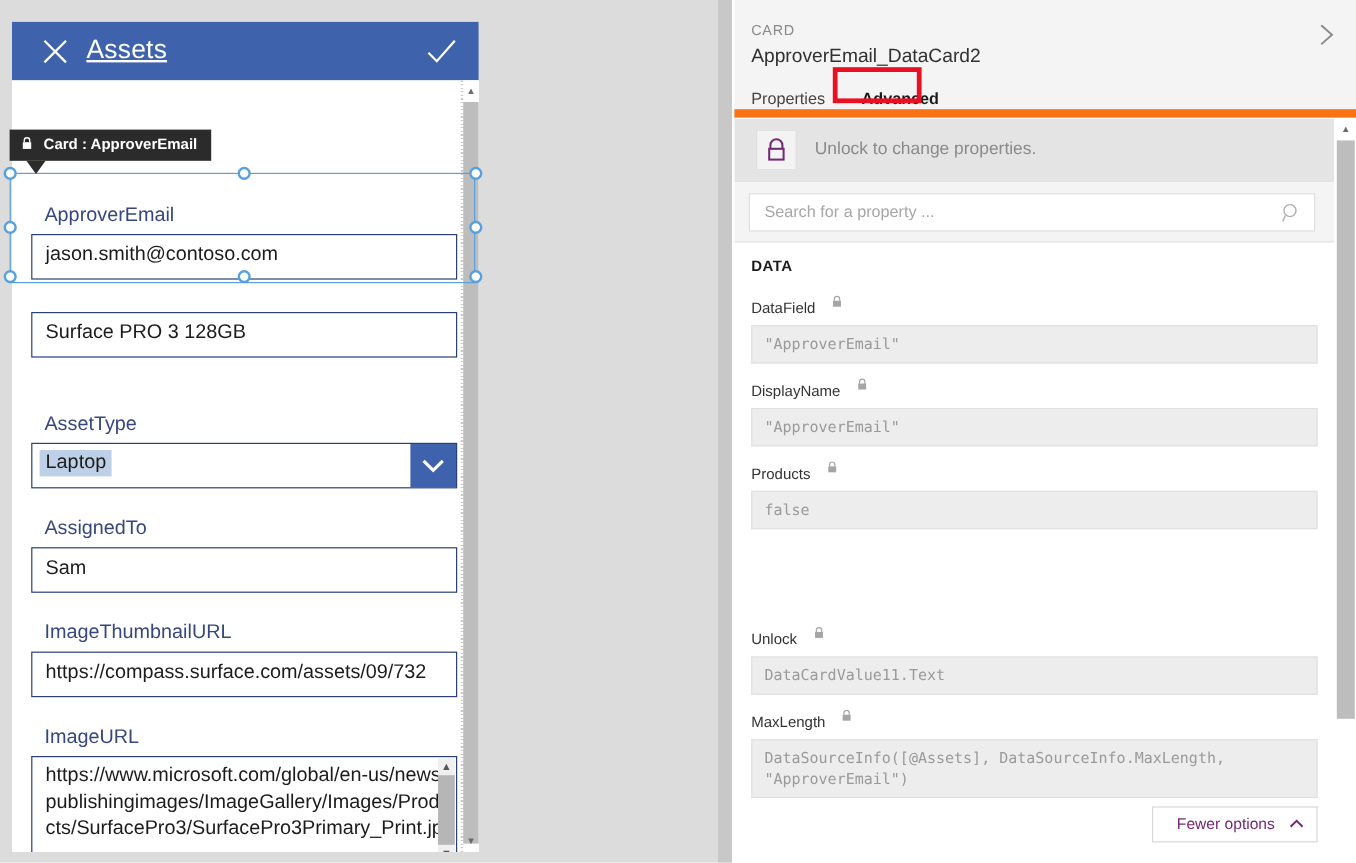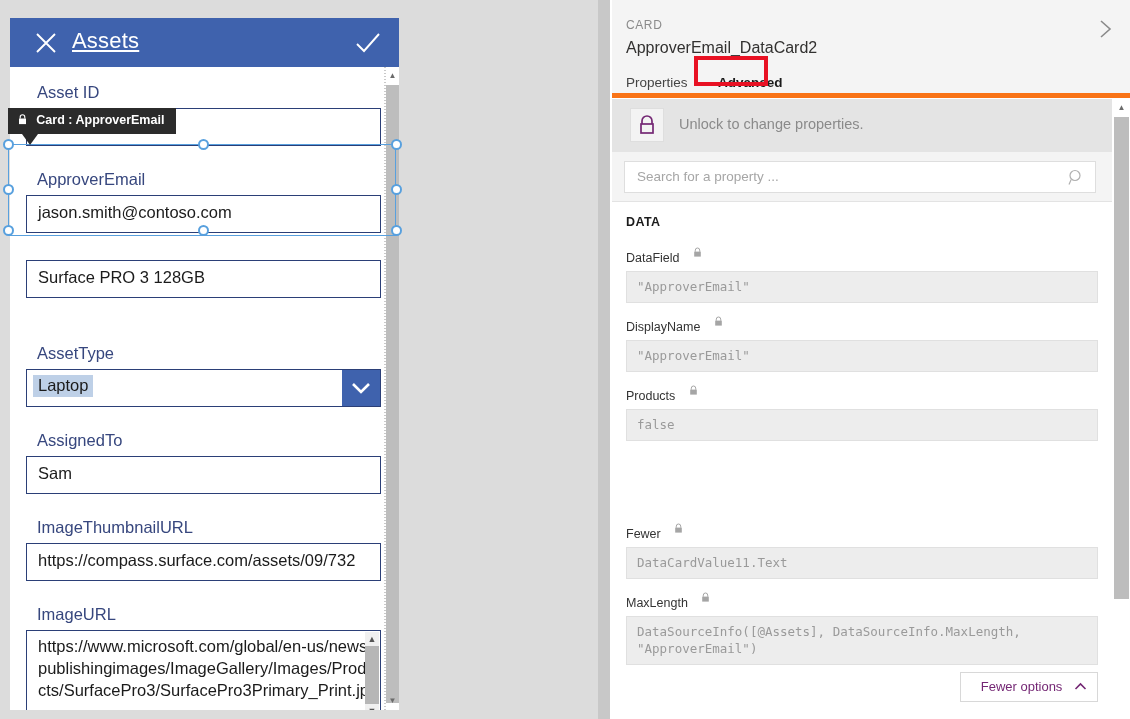--- a/index.html
+++ b/index.html
@@ -147,21 +147,21 @@
     border-top: 11px solid #2b2b2b;
   }
 
   
   .panel {
     position: absolute; left: 612px; top: 0; width: 518px; height: 719px;
     background: #ffffff;
   }
   .panel-head {
     position: absolute; left: 0; top: 0; width: 518px; height: 98px;
-    background: #f4f4f4; border-bottom: 5px solid #f97316;
+    background: #f4f4f4; border-bottom: 7px solid #f97316;
   }
   .panel-eyebrow {
     position: absolute; left: 14px; top: 18px;
     font-size: 12px; color: #8a8a8a; letter-spacing: .6px;
   }
   .panel-title {
     position: absolute; left: 14px; top: 39px;
     font-size: 16px; color: #323130;
   }
   .panel-collapse {
@@ -268,24 +268,20 @@
       <span class="title">Assets</span>
       <span class="check">
         <svg width="30" height="28" viewBox="0 0 30 28">
           <path d="M4 15 L11 22 L26 5" stroke="#ffffff" stroke-width="1.9" fill="none"></path>
         </svg>
       </span>
     </div>
 
     <div class="form-body">
 
-      <div class="field" style="top:14px;">
-        <div class="field-label">Asset ID</div>
-        <div class="field-input"></div>
-      </div>
 
       <div class="field" style="top:101px;">
         <div class="field-label">ApproverEmail</div>
         <div class="field-input">jason.smith@contoso.com</div>
       </div>
 
       <div class="field" style="top:188px;">
         <div class="field-input">Surface PRO 3 128GB</div>
       </div>
 
@@ -423,21 +419,21 @@
           <svg width="9" height="11" viewBox="0 0 9 11">
               <path d="M2.3 4.7 V3.2 a2.2 2.2 0 0 1 4.4 0 V4.7" stroke="#a5a5a5" stroke-width="1" fill="none"></path>
               <rect x="1.2" y="4.6" width="6.6" height="5" fill="#a5a5a5"></rect>
             </svg>
         </span>
         <div class="prop-value">false</div>
       </div>
 
 
       <div class="prop" style="top:321px;">
-        <span class="prop-label">Fewer</span>
+        <span class="prop-label">Unlock</span>
         <span class="prop-lock">
           <svg width="9" height="11" viewBox="0 0 9 11">
               <path d="M2.3 4.7 V3.2 a2.2 2.2 0 0 1 4.4 0 V4.7" stroke="#a5a5a5" stroke-width="1" fill="none"></path>
               <rect x="1.2" y="4.6" width="6.6" height="5" fill="#a5a5a5"></rect>
             </svg>
         </span>
         <div class="prop-value">DataCardValue11.Text</div>
       </div>
 
       <div class="prop" style="top:390px;">

